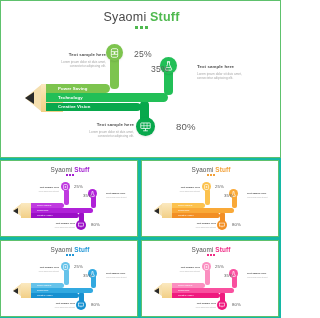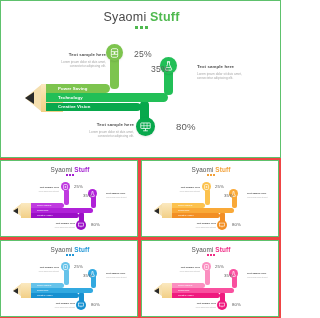--- a/index.html
+++ b/index.html
@@ -1,18 +1,18 @@
 <!DOCTYPE html>
 <html><head>
 <meta charset="utf-8">
 <style>
   html,body{margin:0;padding:0;background:#ffffff;}
   body{width:281px;height:318px;overflow:hidden;font-family:"Liberation Sans",sans-serif;}
 
-  .page{position:relative;width:281px;height:318px;background:#ef4444;}
+  .page{position:relative;width:281px;height:318px;background:#14b8a6;}
 
   
   .main-slide{
     position:absolute;left:0;top:0;width:281px;height:158px;
     background:#ffffff;border:1.2px solid #5ec16d;box-sizing:border-box;
     overflow:hidden;
   }
   .title-wrap{position:absolute;left:0;top:9px;width:281px;text-align:center;}
   .title{font-size:12.5px;letter-spacing:.2px;}
   .title .t1{color:#4a4a4a;font-weight:400;}

